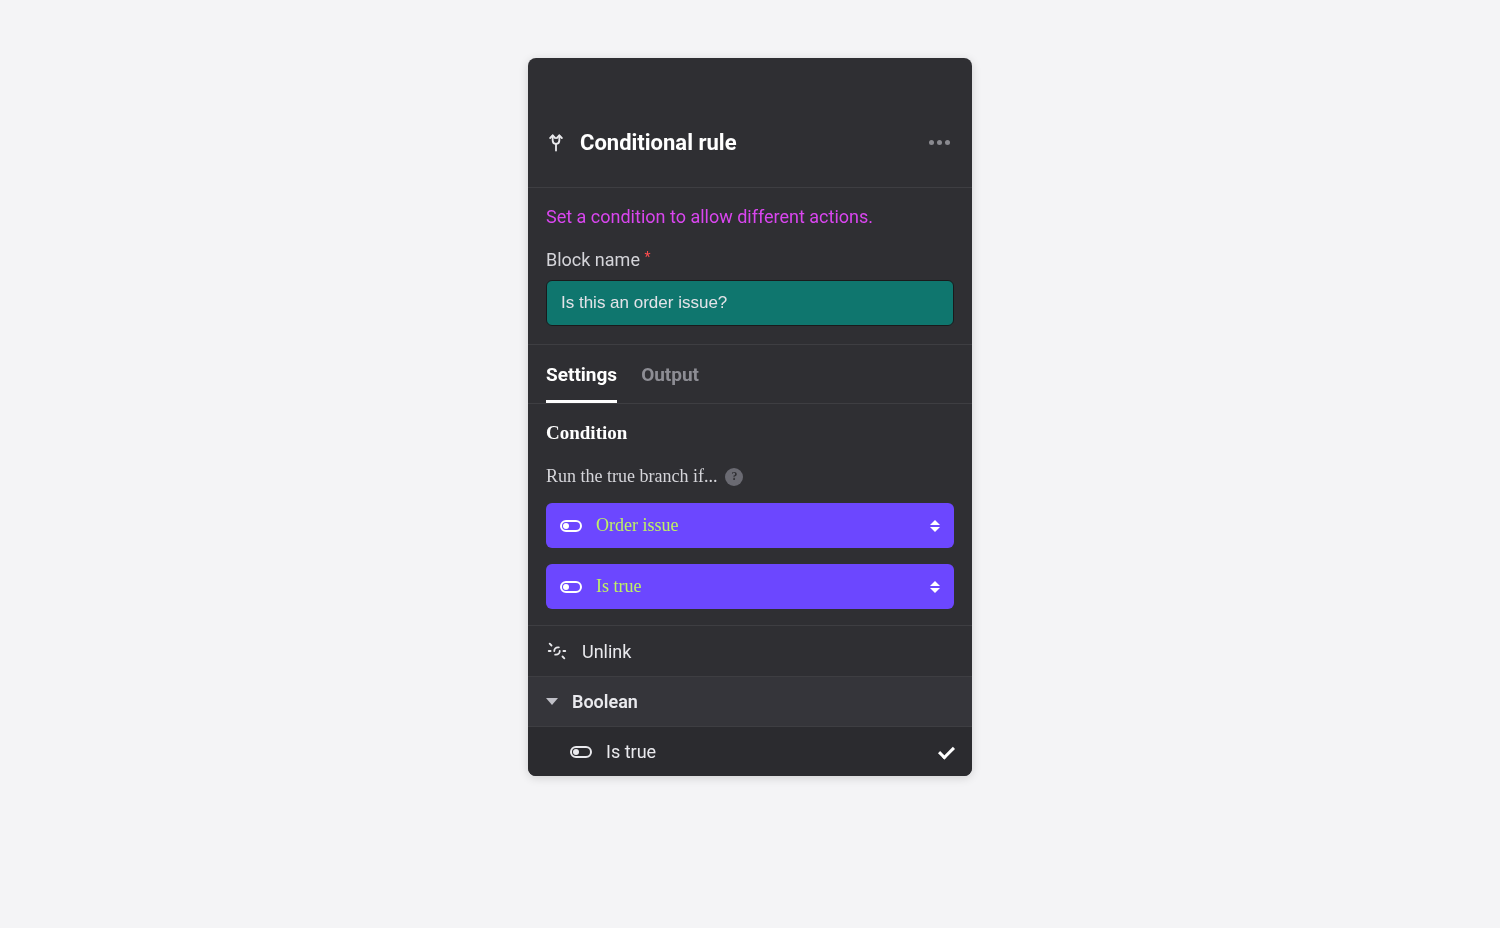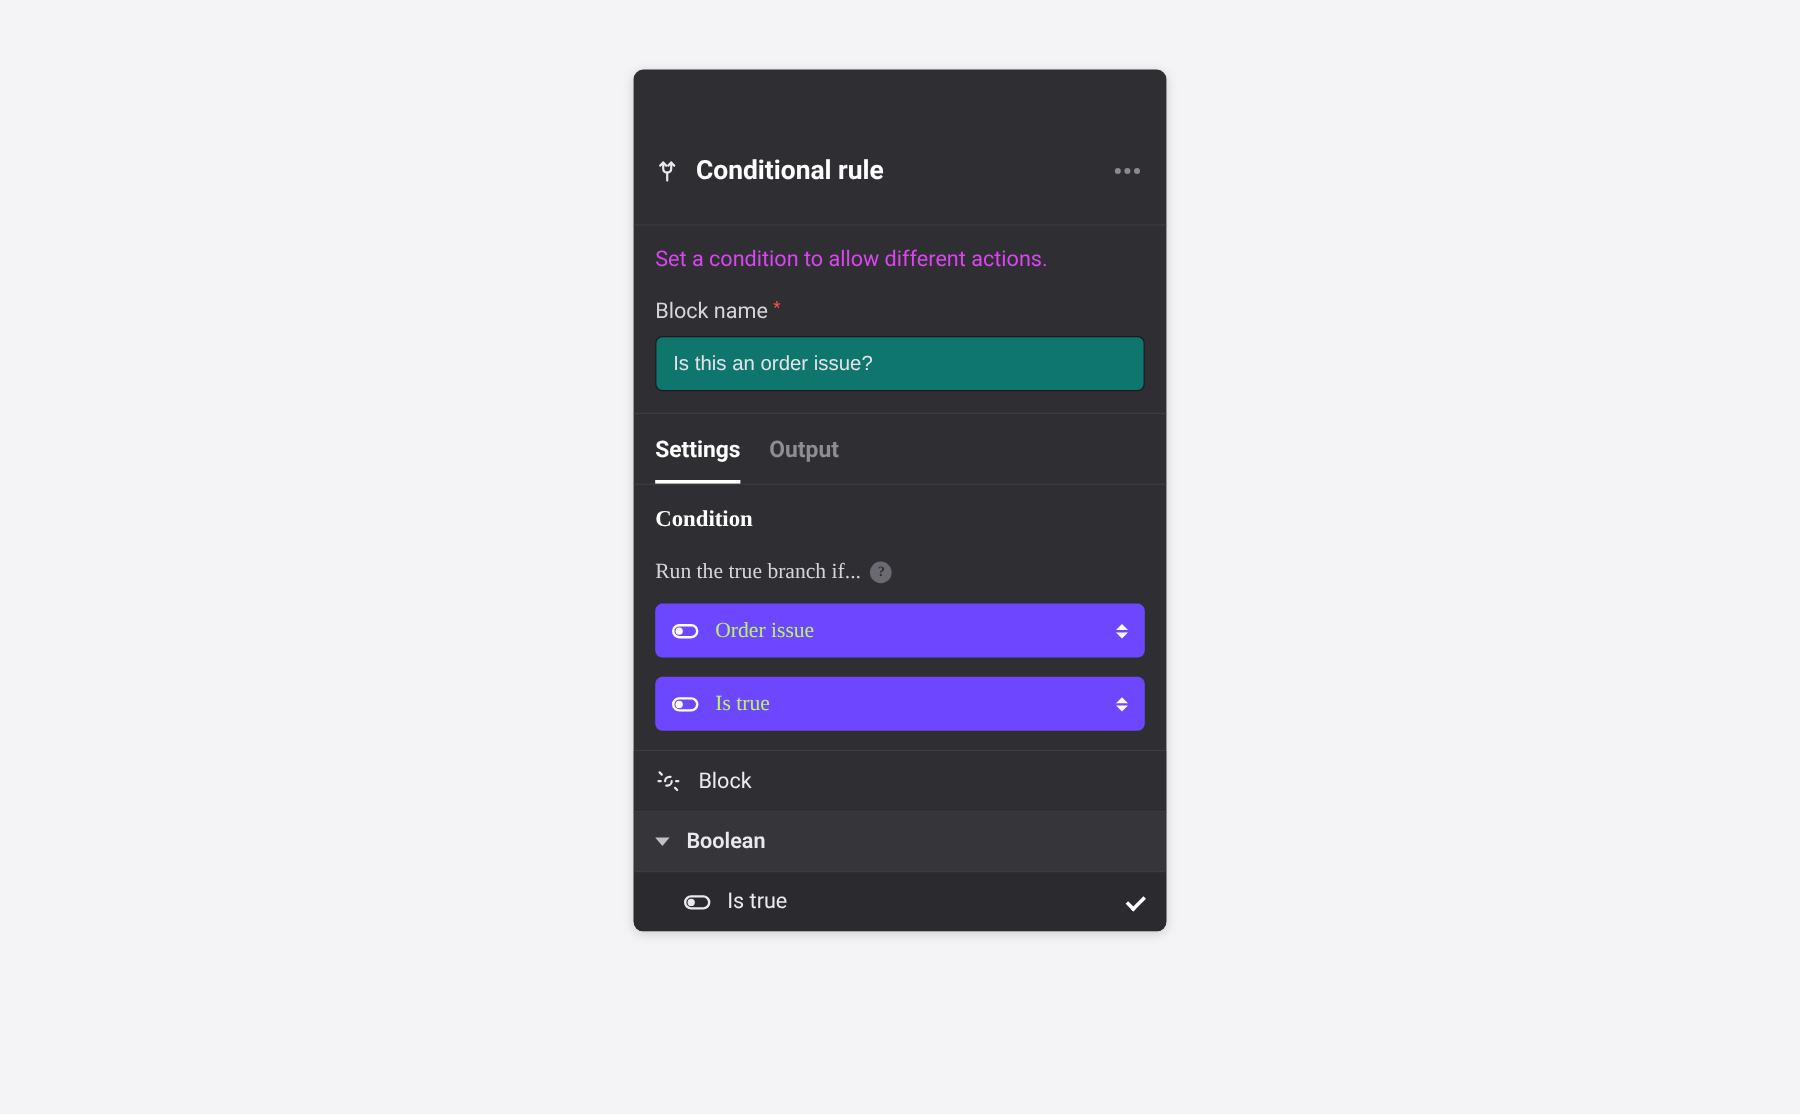--- a/index.html
+++ b/index.html
@@ -245,21 +245,21 @@
       <span class="unlink-icon">
         <svg width="22" height="22" viewBox="0 0 24 24" fill="none" stroke="#e9e9ec" stroke-width="2" stroke-linecap="round" stroke-linejoin="round">
           <path d="M9 12a4 4 0 0 1 4-4h1"></path>
           <path d="M15 12a4 4 0 0 1-4 4h-1"></path>
           <line x1="4" y1="4" x2="6" y2="6"></line>
           <line x1="18" y1="18" x2="20" y2="20"></line>
           <line x1="3" y1="12" x2="5" y2="12"></line>
           <line x1="19" y1="12" x2="21" y2="12"></line>
         </svg>
       </span>
-      <span>Block</span>
+      <span>Unlink</span>
     </div>
     <div class="dd-row dd-header">
       <span class="dd-caret"></span>
       <span>Boolean</span>
     </div>
     <div class="dd-row dd-item selected">
       <span class="toggle-mini dark"></span>
       <span>Is true</span>
     </div>
   </div>

